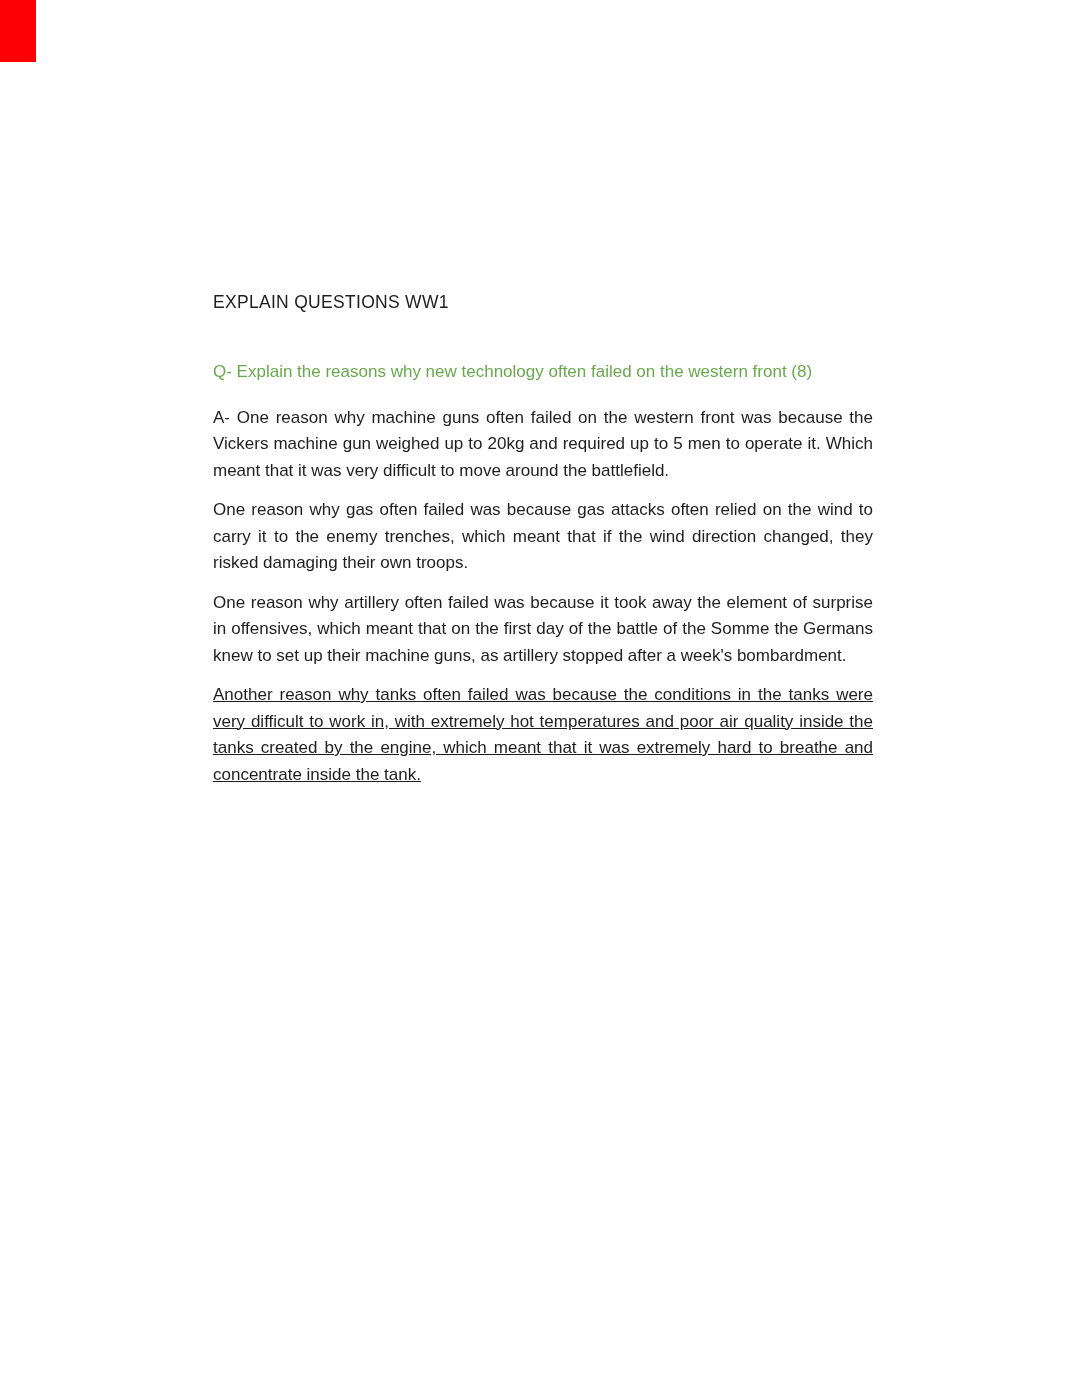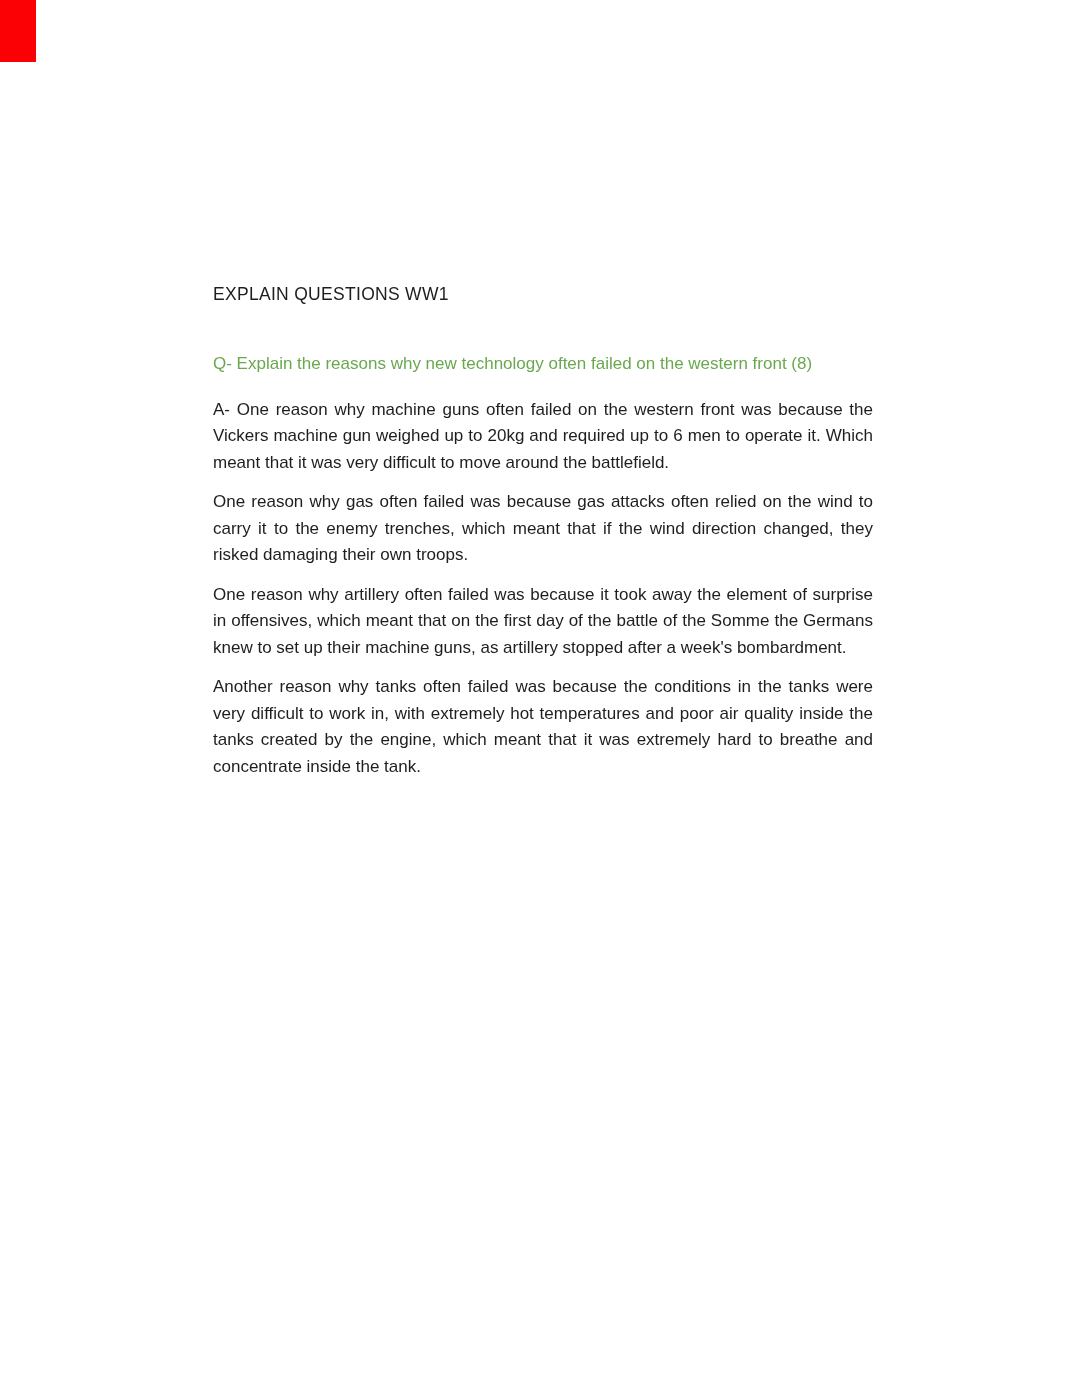--- a/index.html
+++ b/index.html
@@ -18,21 +18,21 @@
   .corner-marker {
     position: absolute;
     top: 0;
     left: 0;
     width: 36px;
     height: 62px;
   }
   .page-content {
     position: absolute;
     left: 213px;
-    top: 284px;
+    top: 292px;
     width: 660px;
   }
   .doc-title {
     font-size: 17.5px;
     font-weight: 400;
     letter-spacing: 0.3px;
     margin: 0 0 46px 0;
     color: #1e1e1e;
   }
   .doc-question {
@@ -43,34 +43,35 @@
   }
   .doc-paragraph {
     font-size: 17px;
     line-height: 26.5px;
     text-align: justify;
     margin: 0 0 13px 0;
     color: #1e1e1e;
   }
   .doc-paragraph:last-child {
     margin-bottom: 0;
+    text-decoration: underline;
   }
 </style>
 </head>
 <body>
 
 <div class="corner-marker" style="background: rgb(251, 1, 5);"></div>
 
 <div class="page-content">
 
   <h1 class="doc-title">EXPLAIN QUESTIONS WW1</h1>
 
   <p class="doc-question" style="color: rgb(106, 168, 79);">Q- Explain the reasons why new technology often failed on the western front (8)</p>
 
-  <p class="doc-paragraph">A- One reason why machine guns often failed on the western front was because the Vickers machine gun weighed up to 20kg and required up to 6 men to operate it. Which meant that it was very difficult to move around the battlefield.</p>
+  <p class="doc-paragraph">A- One reason why machine guns often failed on the western front was because the Vickers machine gun weighed up to 20kg and required up to 5 men to operate it. Which meant that it was very difficult to move around the battlefield.</p>
 
   <p class="doc-paragraph">One reason why gas often failed was because gas attacks often relied on the wind to carry it to the enemy trenches, which meant that if the wind direction changed, they risked damaging their own troops.</p>
 
   <p class="doc-paragraph">One reason why artillery often failed was because it took away the element of surprise in offensives, which meant that on the first day of the battle of the Somme the Germans knew to set up their machine guns, as artillery stopped after a week's bombardment.</p>
 
 
 
   <p class="doc-paragraph">Another reason why tanks often failed was because the conditions in the tanks were very difficult to work in, with extremely hot temperatures and poor air quality inside the tanks created by the engine, which meant that it was extremely hard to breathe and concentrate inside the tank.</p>
 
 </div>

